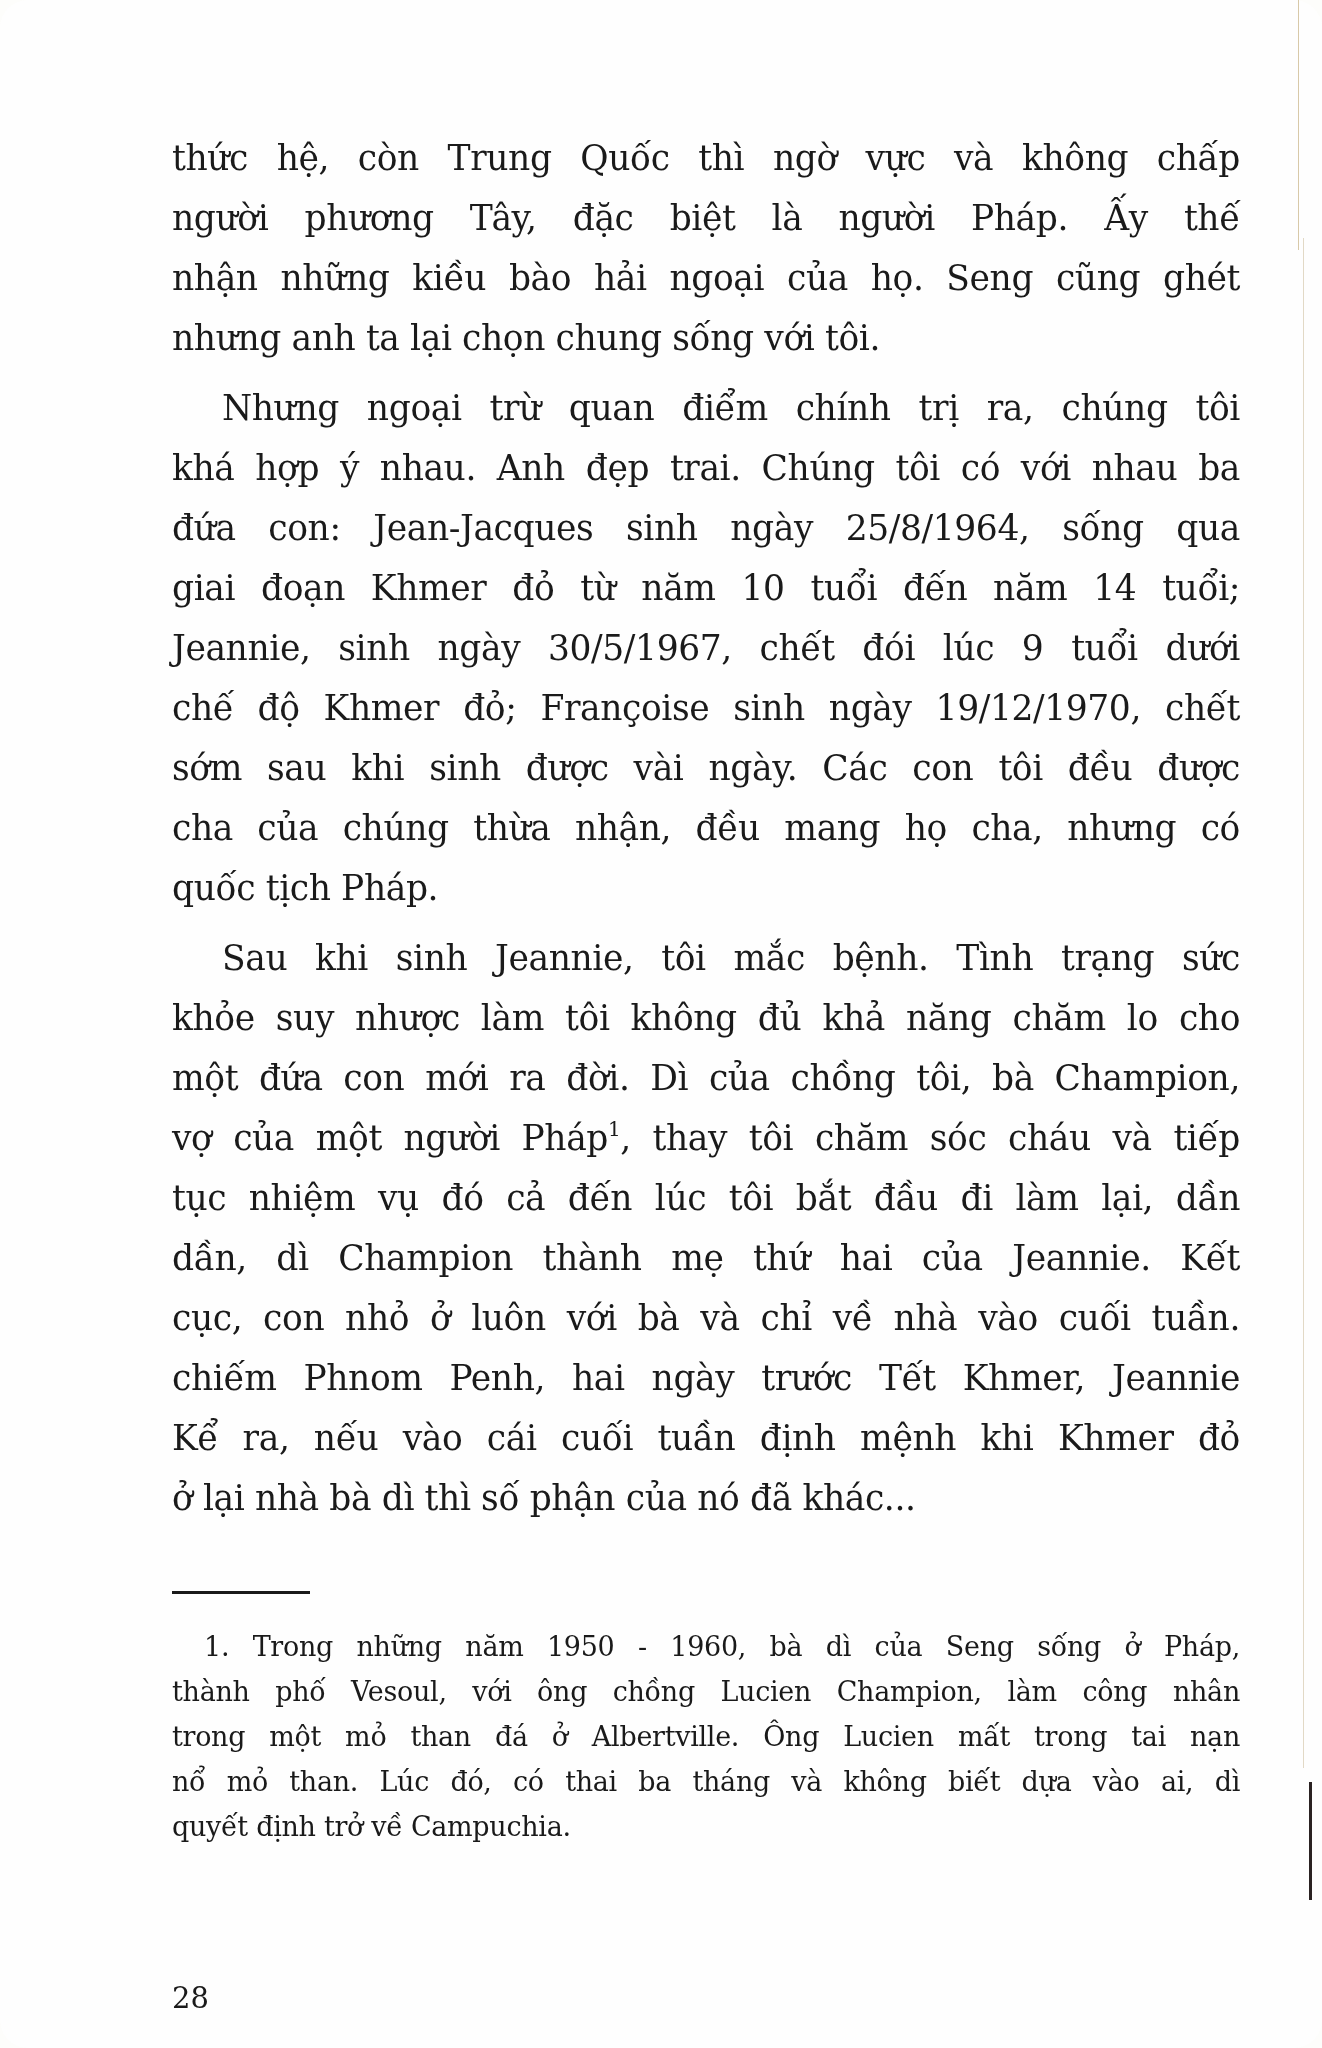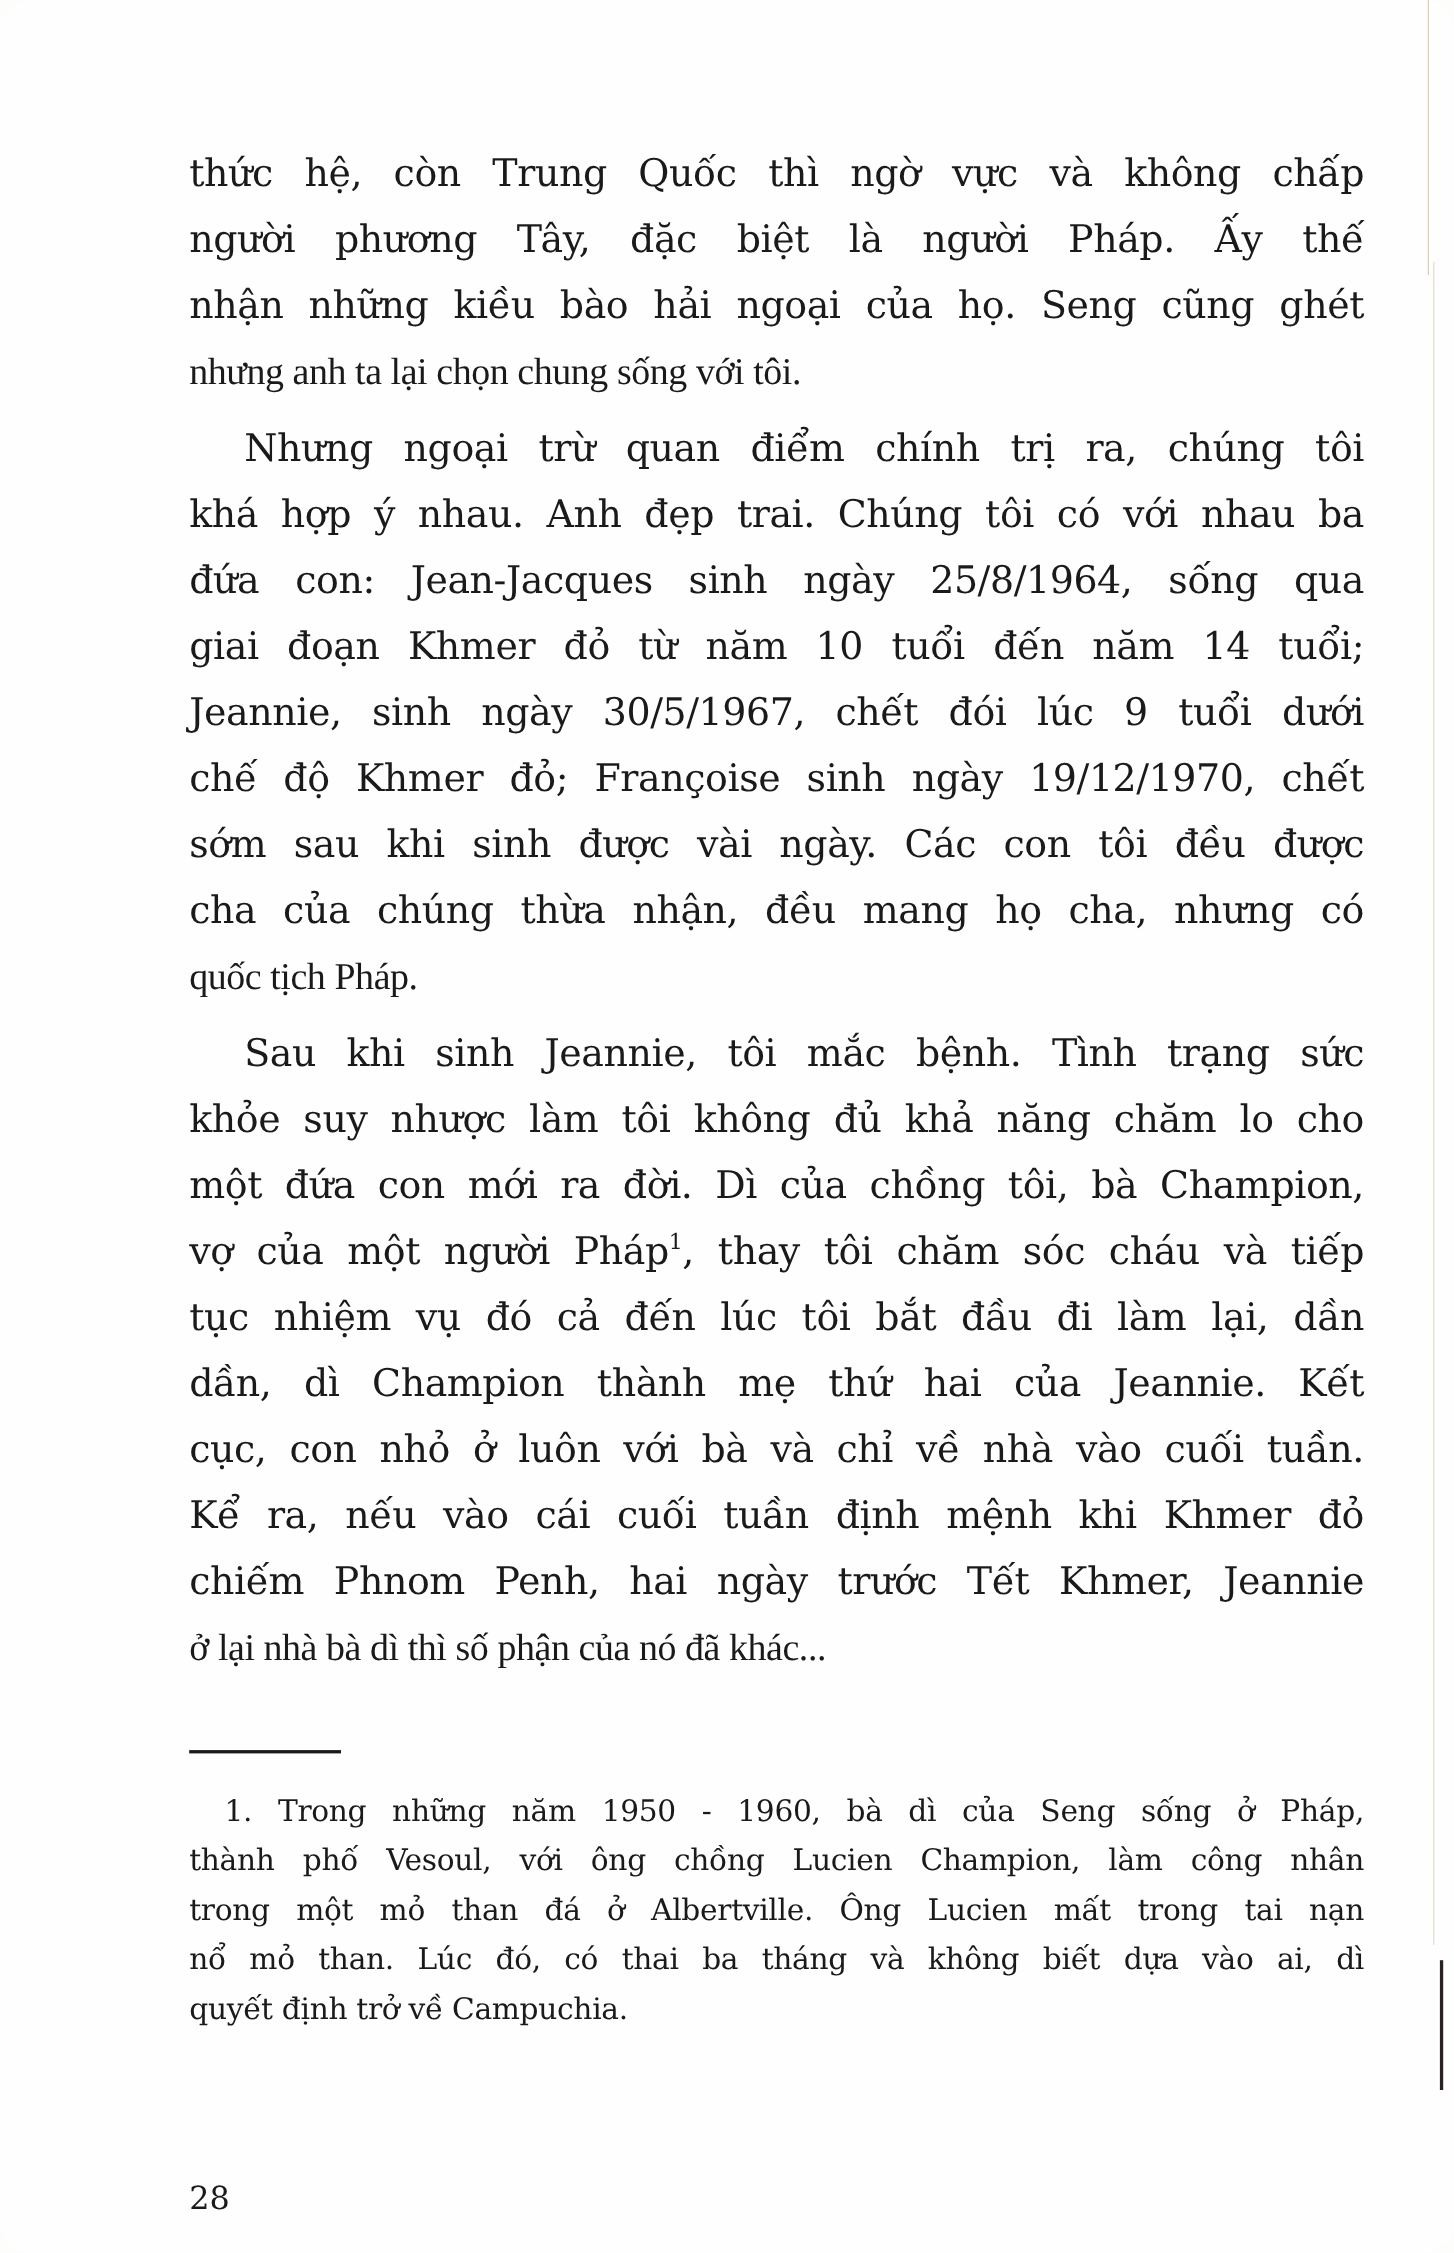--- a/index.html
+++ b/index.html
@@ -51,21 +51,20 @@
       height: 60px;
       line-height: 60px;
       font-size: 34.5px;
       white-space: nowrap;
       text-align: justify;
       text-align-last: justify;
       letter-spacing: -0.4px;
     }
     .line.last {
       text-align-last: left;
-      font-family: Liberation Serif, serif;
     }
     .line.indent {
       padding-left: 50px;
     }
     sup.fn {
       font-size: 20px;
       vertical-align: 14px;
       line-height: 0;
     }
     .footnote-rule {
@@ -133,22 +132,22 @@
     </div>
 
     <div style="margin-top:10px;">
       <span class="line indent">Sau khi sinh Jeannie, tôi mắc bệnh. Tình trạng sức</span>
       <span class="line">khỏe suy nhược làm tôi không đủ khả năng chăm lo cho</span>
       <span class="line">một đứa con mới ra đời. Dì của chồng tôi, bà Champion,</span>
       <span class="line"><span>vợ của một người Pháp</span><sup class="fn">1</sup><span>, thay tôi chăm sóc cháu và tiếp</span></span>
       <span class="line">tục nhiệm vụ đó cả đến lúc tôi bắt đầu đi làm lại, dần</span>
       <span class="line">dần, dì Champion thành mẹ thứ hai của Jeannie. Kết</span>
       <span class="line">cục, con nhỏ ở luôn với bà và chỉ về nhà vào cuối tuần.</span>
+      <span class="line">chiếm Phnom Penh, hai ngày trước Tết Khmer, Jeannie</span>
       <span class="line">Kể ra, nếu vào cái cuối tuần định mệnh khi Khmer đỏ</span>
-      <span class="line">chiếm Phnom Penh, hai ngày trước Tết Khmer, Jeannie</span>
       <span class="line last">ở lại nhà bà dì thì số phận của nó đã khác...</span>
     </div>
   </div>
 
   <div class="footnote-rule"></div>
 
   <div class="footnote">
     <span class="fline indent">1. Trong những năm 1950 - 1960, bà dì của Seng sống ở Pháp,</span>
     <span class="fline">thành phố Vesoul, với ông chồng Lucien Champion, làm công nhân</span>
     <span class="fline">trong một mỏ than đá ở Albertville. Ông Lucien mất trong tai nạn</span>

